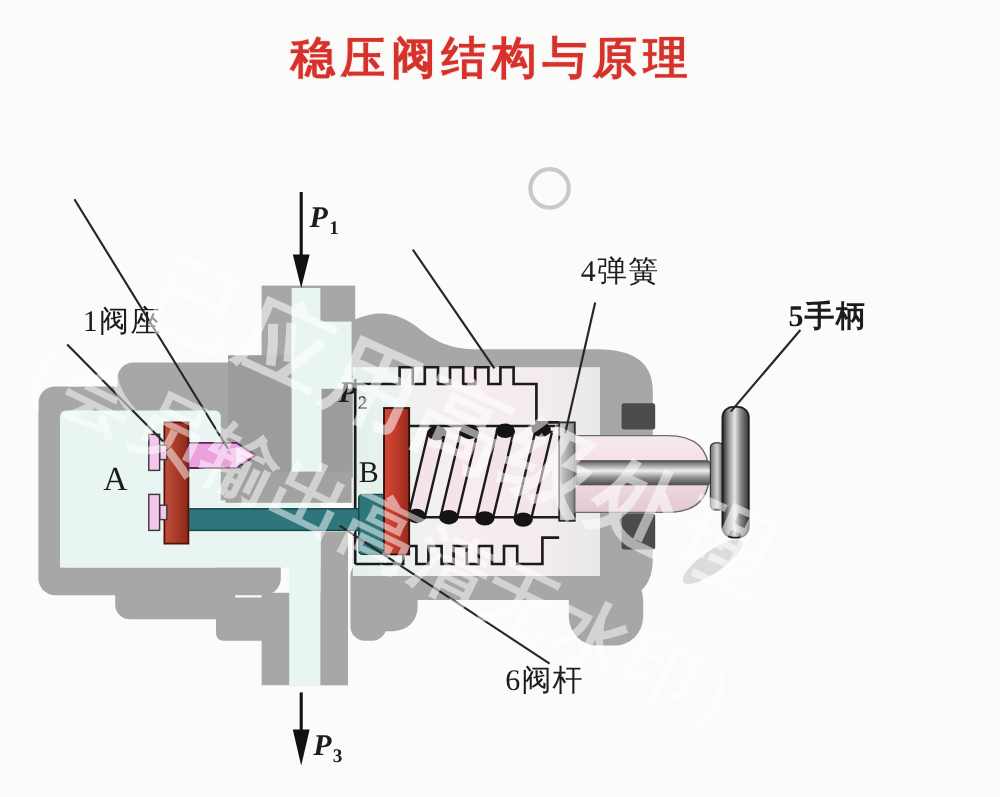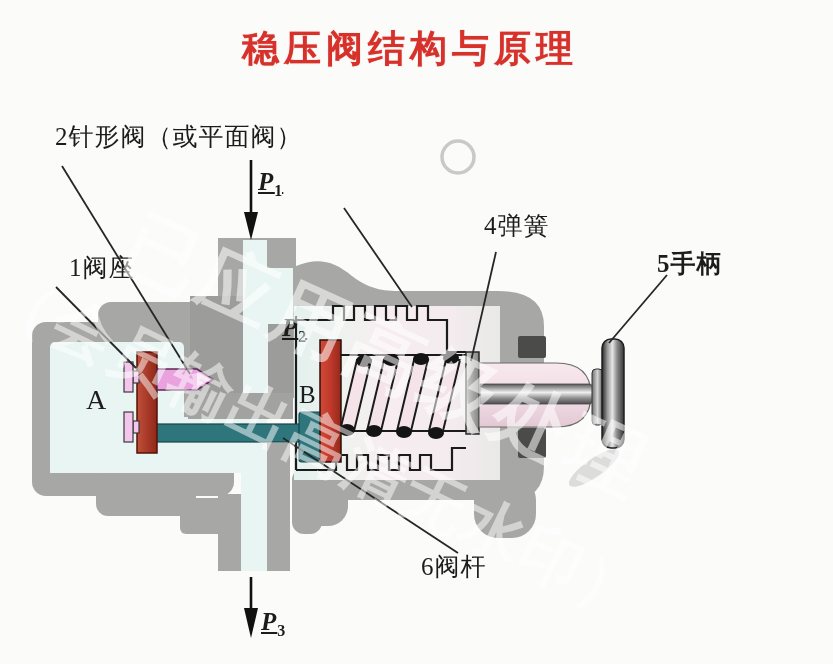--- a/index.html
+++ b/index.html
@@ -11,21 +11,21 @@
   #title{
     position:absolute;left:0;top:24px;width:820px;text-align:center;
     font-family:"Liberation Sans","DejaVu Sans",sans-serif;
     font-weight:bold;font-size:37px;letter-spacing:5px;color:#d6322b;
     text-shadow:0 0 1px rgba(214,50,43,.55);
   }
   .label{
     position:absolute;color:#1c1c1c;font-size:25px;white-space:nowrap;
     letter-spacing:1px;
   }
-  .plabel{font-style:italic;font-weight:bold;font-size:25px;text-decoration:underline;}
+  .plabel{font-style:italic;font-weight:bold;font-size:25px;}
   .plabel sub{font-size:16px;font-style:normal;font-weight:bold;vertical-align:-6px;}
   .big-letter{font-size:28px;}
   svg{position:absolute;left:0;top:0;}
   .wm{
     position:absolute;color:rgba(255,255,255,0.55);font-weight:bold;
     font-family:"Liberation Sans","DejaVu Sans",sans-serif;
     white-space:nowrap;transform-origin:left top;pointer-events:none;
   }
   #wm1{left:150px;top:193px;font-size:76px;letter-spacing:5px;transform:rotate(24.5deg);}
   #wm2{left:16px;top:250px;font-size:63px;letter-spacing:2px;transform:rotate(26deg);color:rgba(255,255,255,0.5);}
@@ -183,21 +183,20 @@
     <g stroke="#111111" fill="#111111">
       <line x1="251" y1="577" x2="251" y2="610" stroke-width="2.6"></line>
       <polygon points="244,608 258,608 251,638" stroke="none"></polygon>
     </g>
 
     <circle cx="458" cy="157" r="16" fill="none" stroke="#c9c9c9" stroke-width="3.5"></circle>
   </svg>
 
   <div id="title">稳压阀结构与原理</div>
 
-  <div class="label" style="left:55px;top:120px;">2针形阀（或平面阀）</div>
   <div class="label" style="left:37px;top:251px;margin-left:32px;">1阀座</div>
   <div class="label" style="left:484px;top:209px;text-align:right;">4弹簧</div>
   <div class="label" style="left:657px;top:247px;font-weight:bold;">5手柄</div>
   <div class="label" style="left:421px;top:550px;">6阀杆</div>
 
   <div class="label big-letter" style="left:86px;top:384px;">A</div>
   <div class="label" style="left:299px;top:381px;">B</div>
 
   <div class="label plabel" style="left:258px;top:168px;"><span>P</span><sub>1</sub></div>
   <div class="label plabel" style="left:282px;top:314px;"><span>P</span><sub>2</sub></div>

